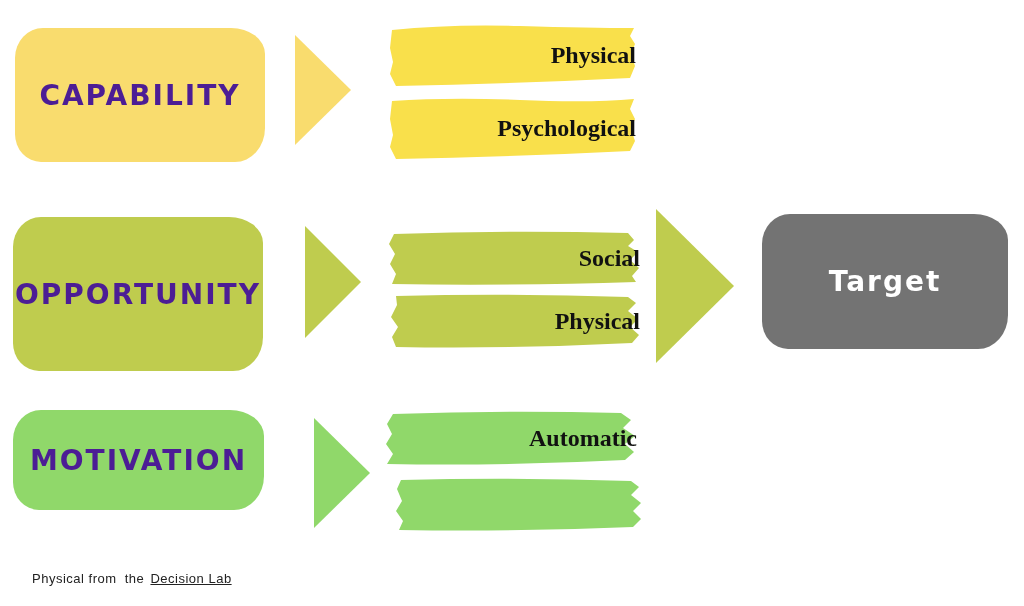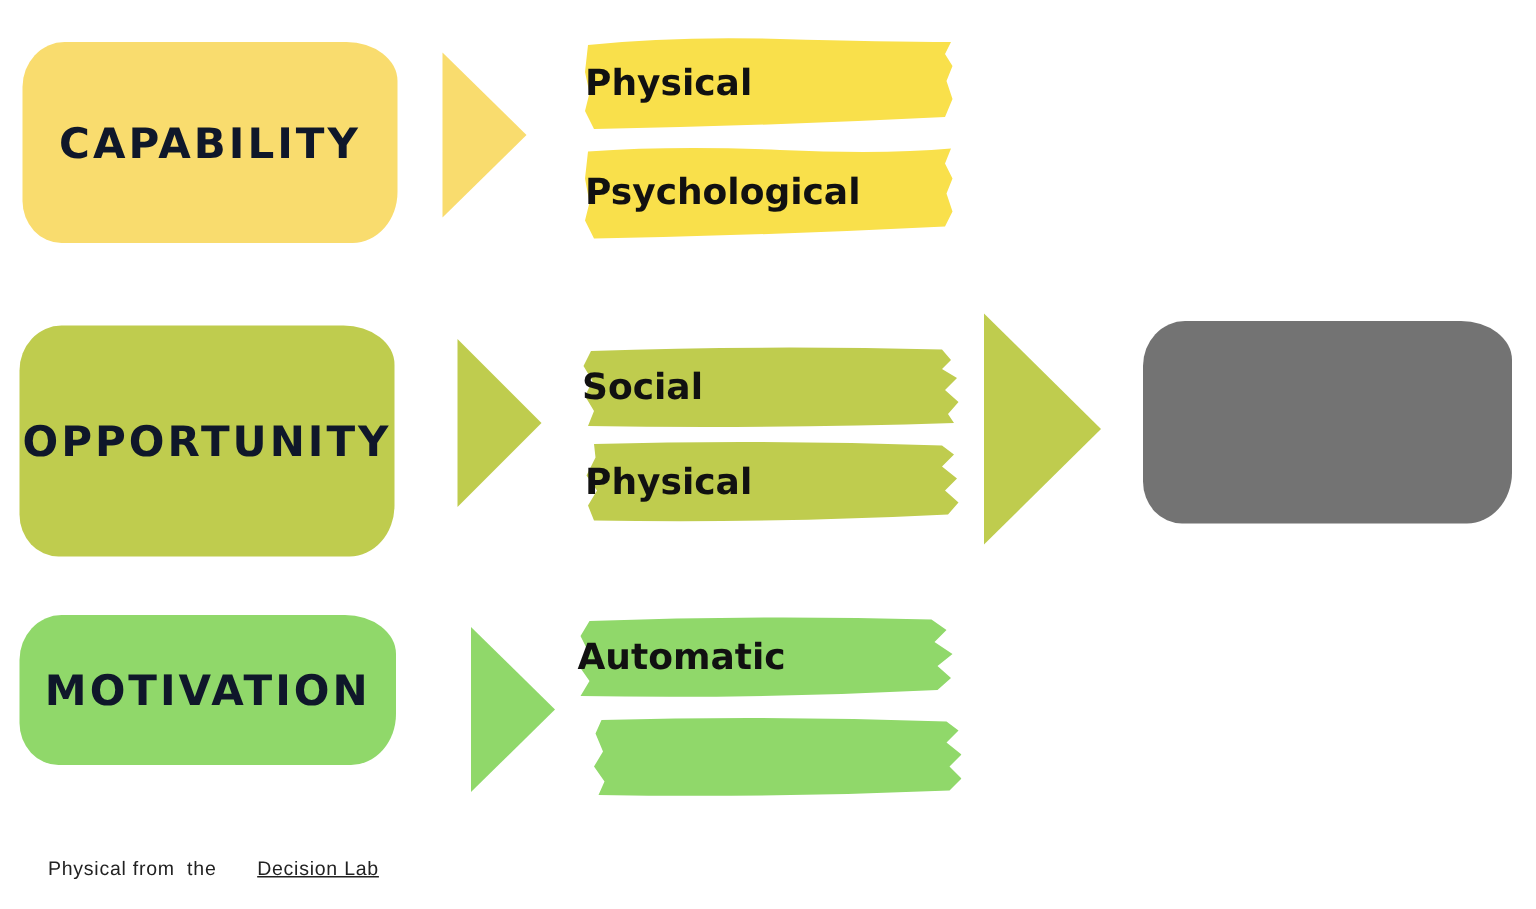--- a/index.html
+++ b/index.html
@@ -1,28 +1,28 @@
 <!DOCTYPE html>
 <html><head>
 <meta charset="utf-8">
 <style>
   html, body { margin: 0; padding: 0; background: #ffffff; }
   body { width: 1024px; height: 606px; position: relative; overflow: hidden;
          font-family: "DejaVu Sans", sans-serif; }
   .blob { position: absolute; display: flex; align-items: center; justify-content: center;
           border-radius: 28px 34px 30px 26px / 30px 26px 34px 28px; }
-  .blob span { font-weight: bold; letter-spacing: 2px; color: #0f172a; font-size: 28px; }
-  .strip { position: absolute; display: flex; align-items: center; justify-content: flex-start; }
+  .blob span { font-weight: bold; letter-spacing: 2px; color: #4c1d95; font-size: 28px; }
+  .strip { position: absolute; display: flex; align-items: center; justify-content: flex-end; font-family: Liberation Serif, serif; }
   .strip svg { position: absolute; left: 0; top: 0; width: 100%; height: 100%; }
   .strip span { position: relative; font-weight: bold; font-size: 24px; color: #111111; }
   .arrow { position: absolute; width: 0; height: 0; border-style: solid; border-color: transparent; }
   .target span { color: #ffffff; text-align: center; font-size: 28px; line-height: 42px; letter-spacing: 2px; }
   .caption { position: absolute; left: 32px; top: 571px; font-size: 13px; color: #222222;
              font-family: "Liberation Sans", sans-serif; letter-spacing: 0.5px; }
-  .caption a { color: #222222; text-decoration: underline; margin-left: 23px; }
+  .caption a { color: #222222; text-decoration: underline; margin-left: 2px; }
 </style>
 </head>
 <body>
 
 <div class="blob" style="left:15px;top:28px;width:250px;height:134px;background:#f9dc6e;">
   <span>CAPABILITY</span>
 </div>
 <div class="arrow" style="left:295px;top:35px;border-width:55px 0 55px 56px;border-left-color:#f9dc6e;"></div>
 
 <div class="strip" style="left:390px;top:22px;width:246px;height:66px;">
@@ -52,20 +52,21 @@
 <div class="strip" style="left:390px;top:293px;width:250px;height:56px;">
   <svg viewBox="0 0 250 56" preserveAspectRatio="none">
     <path d="M6,3 Q120,0 238,4 L246,10 L238,18 L248,26 L240,34 L249,42 L242,50 Q120,56 6,54 L2,44 L8,34 L1,24 L7,12 Z" fill="#bfcc4e"></path>
   </svg>
   <span>Physical</span>
 </div>
 
 <div class="arrow" style="left:656px;top:209px;border-width:77px 0 77px 78px;border-left-color:#bfcc4e;"></div>
 
 <div class="blob target" style="left:762px;top:214px;width:246px;height:135px;background:#737373;flex-direction:column;">
+  <span>Target</span>
 </div>
 
 <div class="blob" style="left:13px;top:410px;width:251px;height:100px;background:#90d86a;">
   <span>MOTIVATION</span>
 </div>
 <div class="arrow" style="left:314px;top:418px;border-width:55px 0 55px 56px;border-left-color:#90d86a;"></div>
 
 <div class="strip" style="left:385px;top:410px;width:252px;height:56px;">
   <svg viewBox="0 0 252 56" preserveAspectRatio="none">
     <path d="M8,4 Q120,0 236,3 L246,10 L238,18 L250,26 L240,34 L249,42 L240,50 Q120,56 2,54 L8,44 L1,34 L7,24 L2,14 Z" fill="#90d86a"></path>

